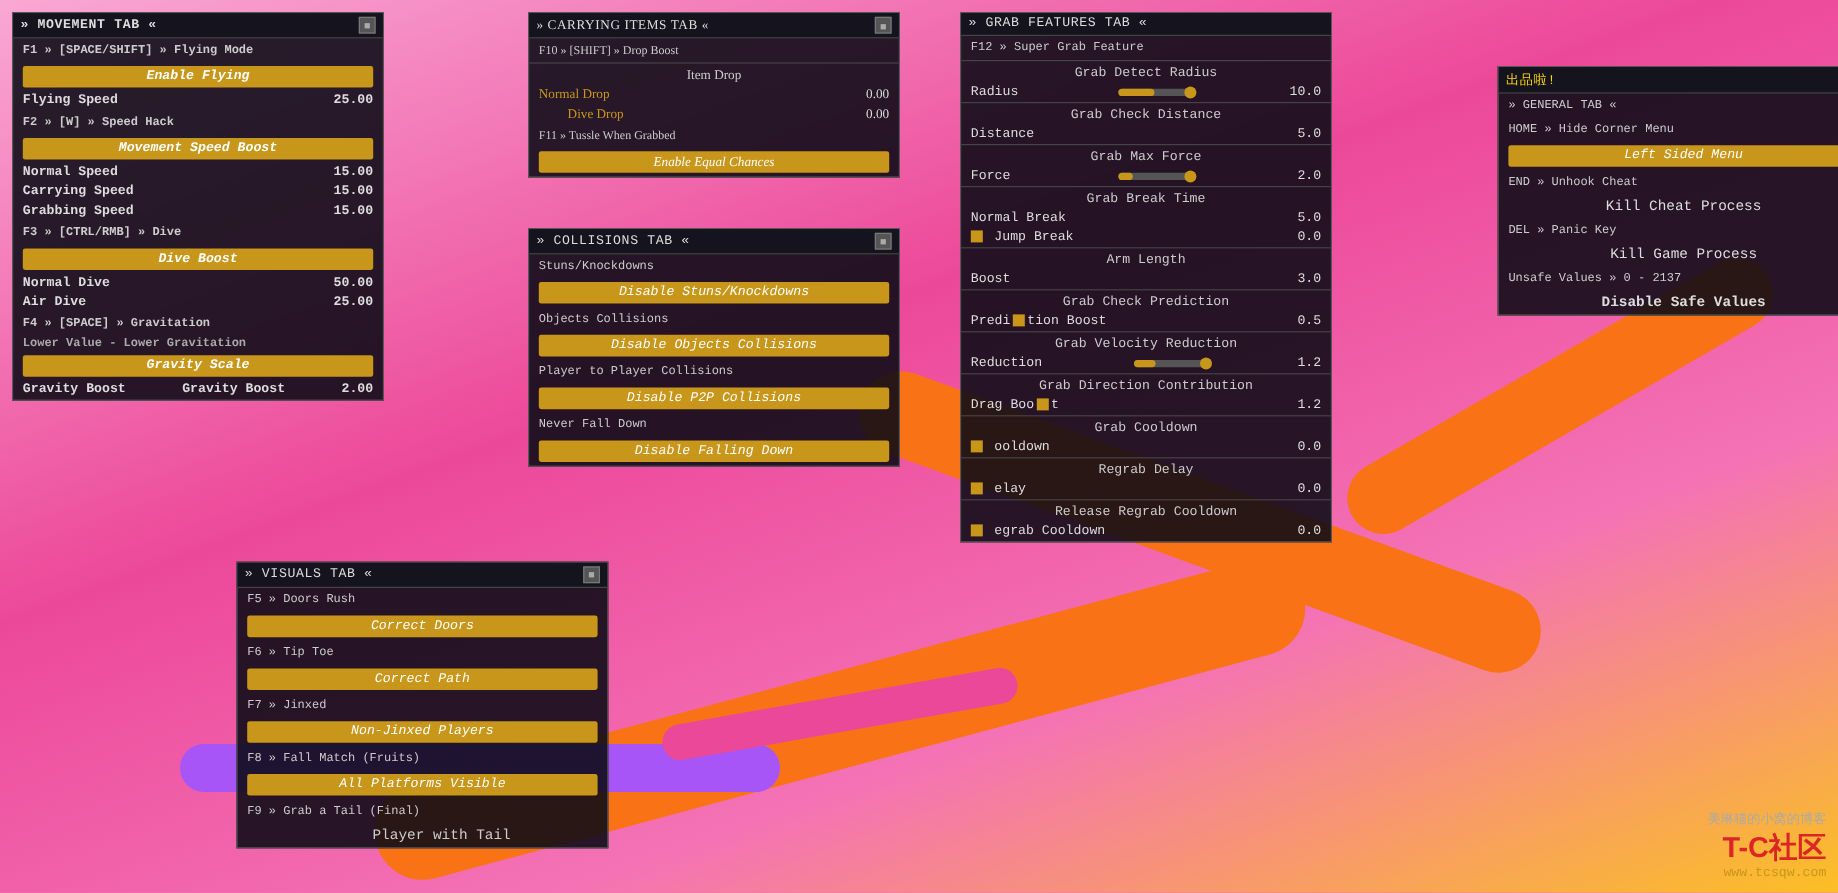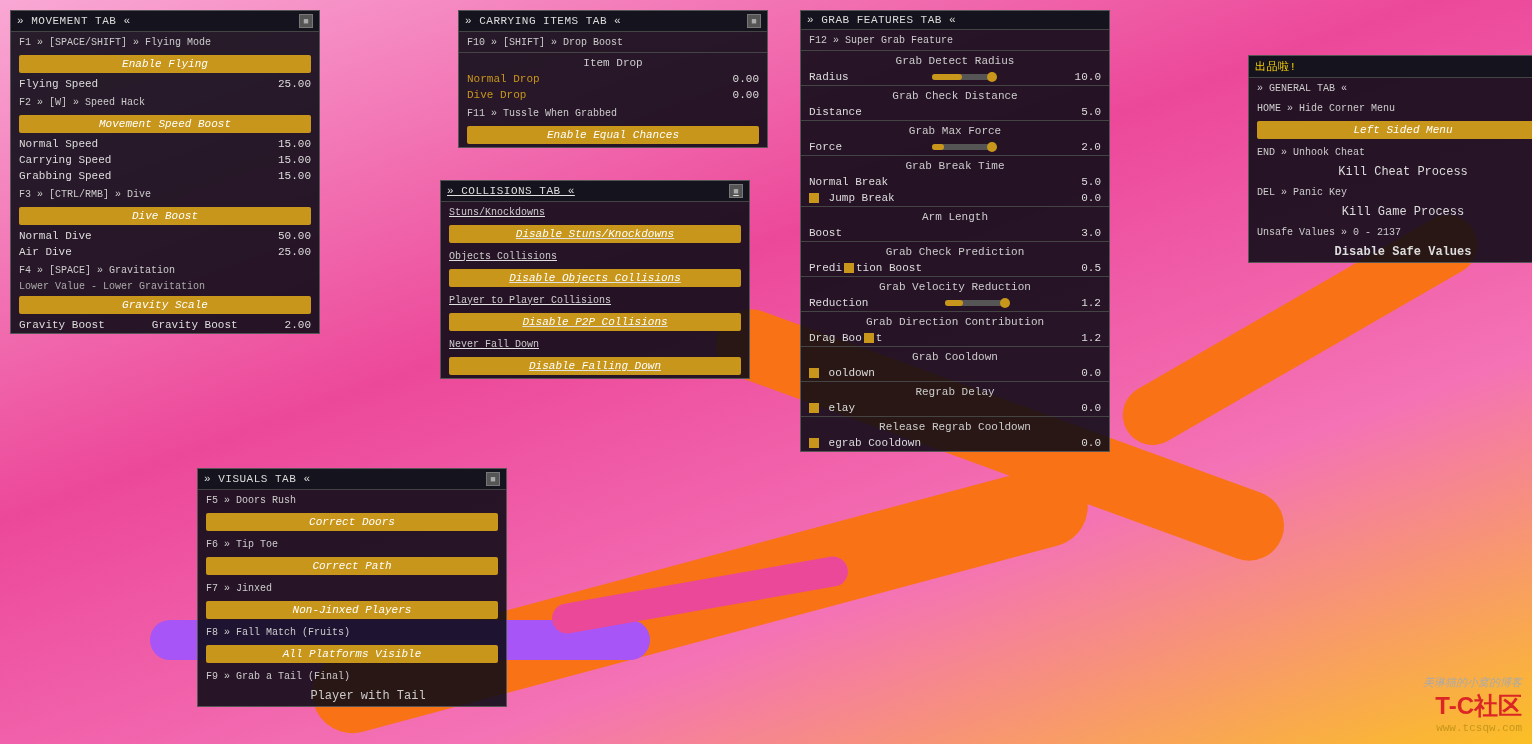--- a/index.html
+++ b/index.html
@@ -145,45 +145,46 @@
     .sub-label {
       color: #aaa;
       font-size: 10px;
       padding: 1px 8px;
     }
 
     
     #movement-panel {
       top: 10px; left: 10px;
       width: 282px;
+      font-weight: bold;
     }
 
     
     #carrying-panel {
-      top: 10px; left: 458px;
+      top: 10px; left: 440px;
       width: 290px;
+      font-family: Liberation Serif, serif;
     }
 
     
     #grab-panel {
       top: 10px; left: 800px;
       width: 275px;
     }
 
     
     #general-panel {
       top: 55px; left: 1248px;
       width: 285px;
     }
 
     
     #collisions-panel {
-      top: 180px; left: 440px;
+      top: 190px; left: 440px;
       width: 290px;
-      text-decoration: underline;
     }
 
     
     #visuals-panel {
       top: 468px; left: 197px;
       width: 290px;
     }
 
     .panel-title-text {
       font-size: 11px;
@@ -294,21 +295,21 @@
     <span class="panel-title-text">» CARRYING ITEMS TAB «</span>
     <span class="close-btn">■</span>
   </div>
   <div class="panel-row label-only">F10 » [SHIFT] » Drop Boost</div>
   <div class="section-title">Item Drop</div>
   <div class="value-row">
     <span style="color:#c8961a;">Normal Drop</span>
     <span>0.00</span>
   </div>
   <div class="value-row">
-    <span style="color:#c8961a;">Dive Drop</span>
+    <span style="color:#c8961a;margin-left:24px;">Dive Drop</span>
     <span>0.00</span>
   </div>
   <div class="panel-row label-only">F11 » Tussle When Grabbed</div>
   <div class="gold-btn">Enable Equal Chances</div>
 </div>
 
 <div class="panel" id="collisions-panel">
   <div class="panel-header">
     <span class="panel-title-text">» COLLISIONS TAB «</span>
     <span class="close-btn">■</span>
@@ -468,20 +469,20 @@
   <div class="gold-btn">Non-Jinxed Players</div>
   <div class="panel-row label-only">F8 » Fall Match (Fruits)</div>
   <div class="gold-btn">All Platforms Visible</div>
   <div class="panel-row label-only">F9 » Grab a Tail (Final)</div>
   <div class="panel-row" style="justify-content:center;">
     <span style="color:#ccc;margin-left:32px;">Player with Tail</span>
   </div>
 </div>
 
 <div class="zh-watermark">
-  <div style="display:flex; justify-content:flex-end; gap:4px;font-style:italic;">
+  <div style="display:flex; justify-content:flex-end; gap:4px;">
     <span style="font-size:11px; color:#aaa; font-family:Arial;">美琳猫的小窝的博客</span>
   </div>
   <div style="display:flex; align-items:center; justify-content:flex-end; gap:4px;">
     <span style="font-size:24px; font-weight:bold; color:#dc2626; font-family:Arial;">T-C社区</span>
   </div>
   <div style="color:#c8961a; font-size:11px; text-align:right;">www.tcsqw.com</div>
 </div>
 
 </body></html>

